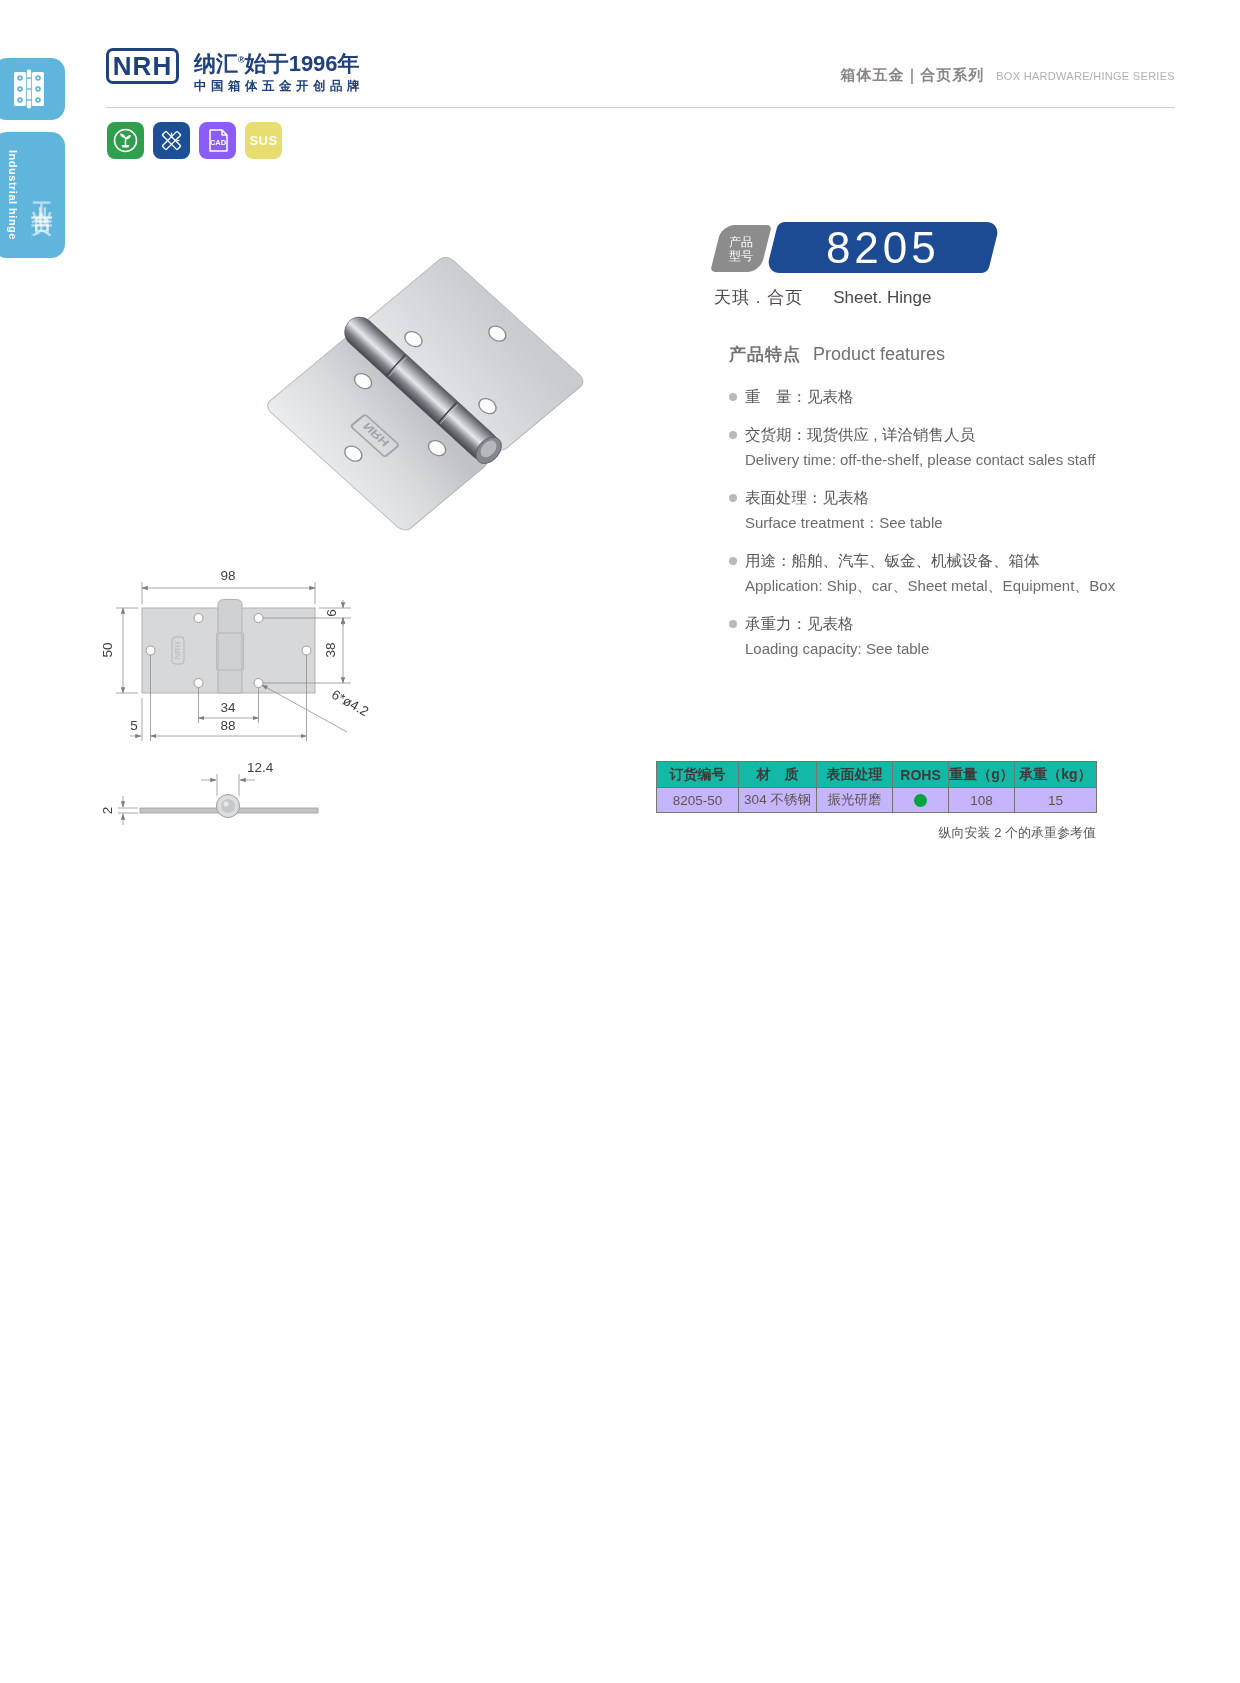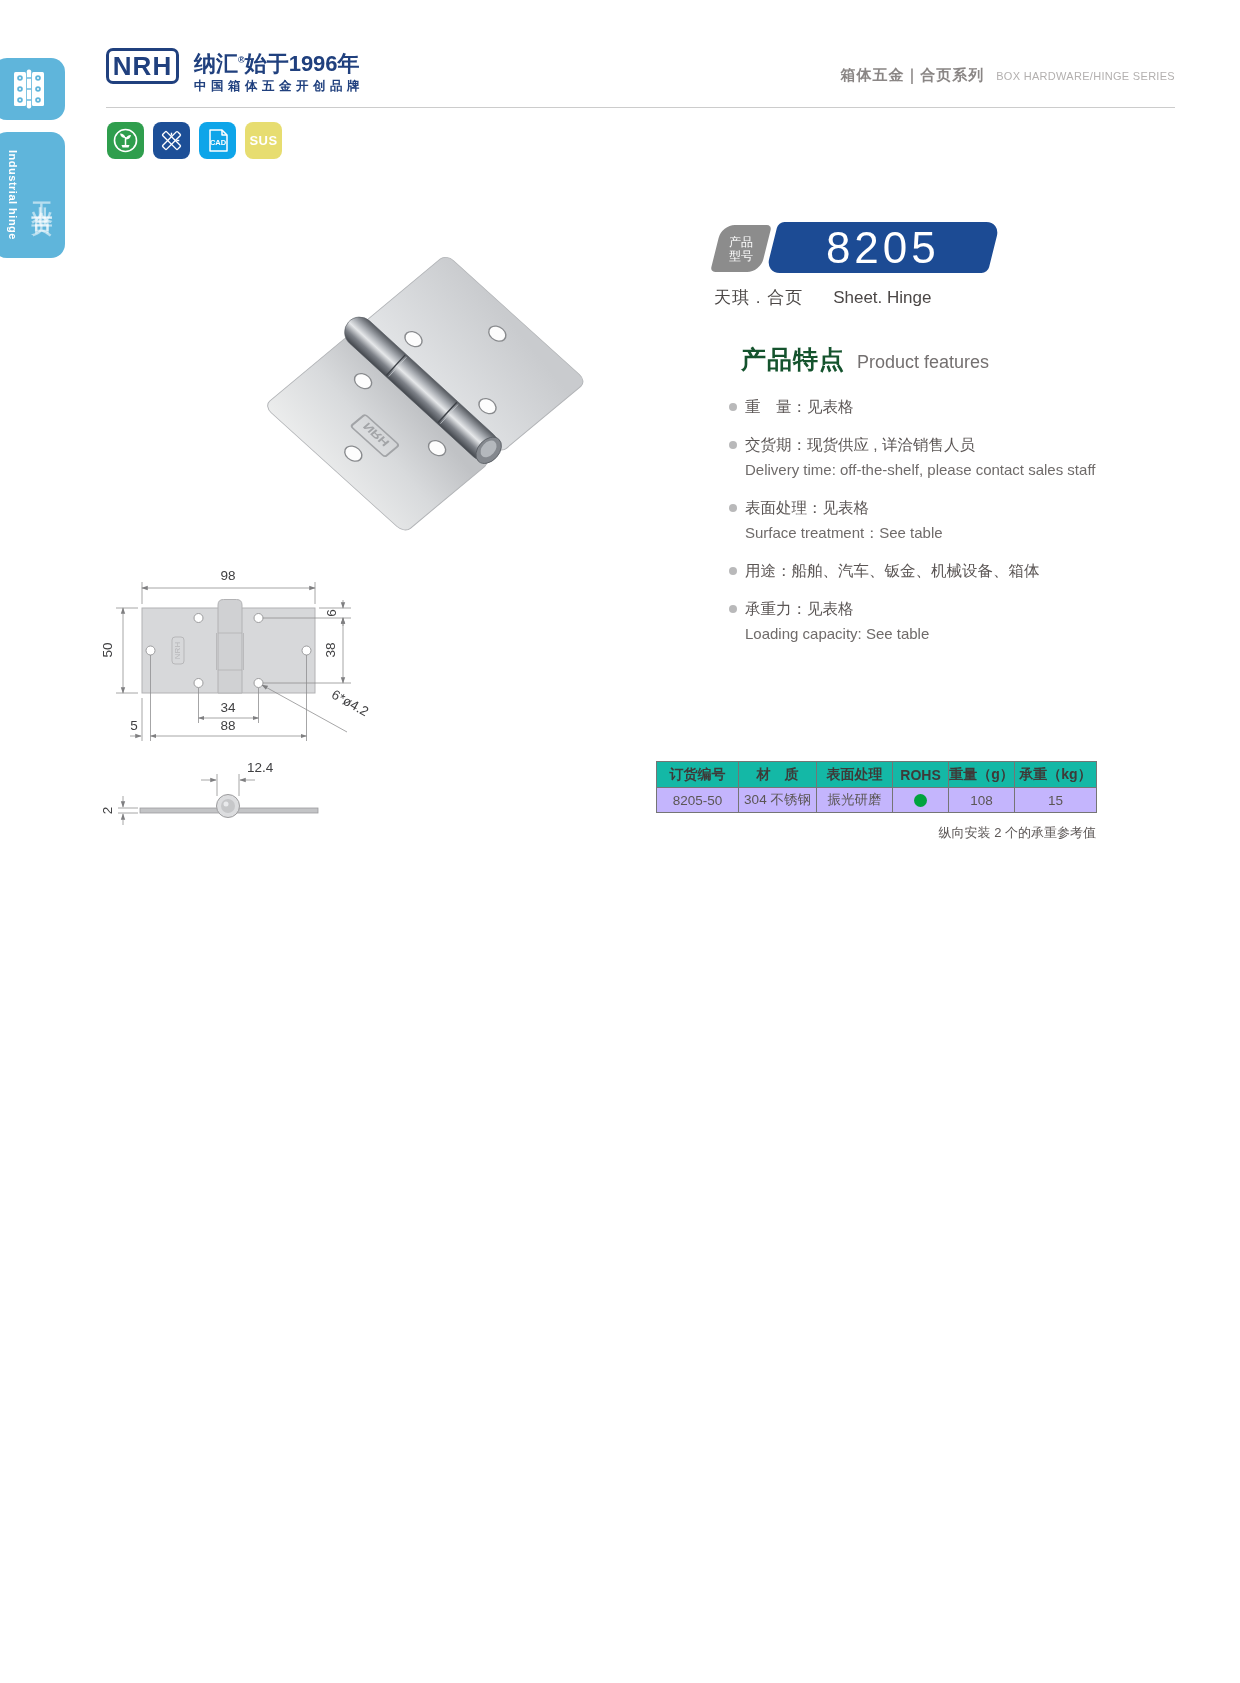--- a/index.html
+++ b/index.html
@@ -34,21 +34,21 @@
   .logo-line2{font-size:12.5px;font-weight:bold;letter-spacing:4.5px;margin-top:2px;}
   .header-right{position:absolute;top:66px;right:65px;display:flex;align-items:baseline;gap:12px;}
   .header-right .cn{font-size:15px;color:#8a8685;letter-spacing:1px;font-weight:bold;}
   .header-right .en{font-size:11px;color:#b3b0af;letter-spacing:0.3px;}
   .header-divider{position:absolute;left:106px;top:107px;width:1069px;height:1px;background:#cccccc;}
   
   .badges{position:absolute;left:107px;top:122px;display:flex;gap:9px;}
   .badge{width:37px;height:37px;border-radius:8px;display:flex;align-items:center;justify-content:center;}
   .badge--eco{background:#2f9e4d;}
   .badge--tools{background:#1d4f97;}
-  .badge--cad{background:#0ea5e9;}
+  .badge--cad{background:#8b5cf6;}
   .badge--sus{background:#e7dd70;}
   .badge-sus-text{color:#ffffff;font-weight:bold;font-size:13px;letter-spacing:0.5px;}
   
   .model-tag{
     position:absolute;left:716px;top:225px;width:50px;height:47px;background:#8c8c8c;
     transform:skewX(-14deg);border-radius:13px 5px 13px 5px;
     display:flex;align-items:center;justify-content:center;
   }
   .model-tag-text{transform:skewX(14deg);color:#ffffff;font-size:12px;line-height:14px;text-align:center;}
   .model-banner{
@@ -56,21 +56,21 @@
     transform:skewX(-14deg);border-radius:6px 14px 6px 14px;
     display:flex;align-items:center;justify-content:center;
   }
   .model-number{transform:skewX(14deg);color:#ffffff;font-size:44px;letter-spacing:4px;font-weight:normal;}
   .product-name{position:absolute;left:714px;top:286px;display:flex;align-items:baseline;gap:30px;}
   .product-name .cn{font-size:17px;color:#4b4746;letter-spacing:1px;}
   .product-name .en{font-size:17px;color:#4b4746;}
   
   .features{position:absolute;left:729px;top:343px;width:420px;}
   .features-title{display:flex;align-items:baseline;gap:12px;}
-  .features-title .cn{font-size:25px;font-weight:bold;color:#14532d;letter-spacing:1px;margin-left:12px;}
+  .features-title .cn{font-size:17px;font-weight:bold;color:#737373;letter-spacing:1px;}
   .features-title .en{font-size:18px;color:#747070;}
   .feature-list{margin-top:18px;}
   .feature-item{margin-bottom:13px;}
   .feature-cn{font-size:15.5px;color:#5b5655;line-height:25px;display:flex;align-items:center;}
   .bullet{width:8px;height:8px;border-radius:50%;background:#b9b9ba;margin-right:8px;flex:0 0 auto;}
   .feature-en{font-size:15px;color:#6f6b6a;line-height:25px;padding-left:16px;}
   
   .spec{position:absolute;left:656px;top:761px;width:440px;}
   table.spec-table{border-collapse:collapse;width:440px;table-layout:fixed;}
   .spec-table th{
@@ -257,20 +257,21 @@
             <span class="bullet"></span>
             <span>表面处理：见表格</span>
           </div>
         <div class="feature-en">Surface treatment：See table</div>
       </div>
       <div class="feature-item">
         <div class="feature-cn">
             <span class="bullet"></span>
             <span>用途：船舶、汽车、钣金、机械设备、箱体</span>
           </div>
+        <div class="feature-en">Application: Ship、car、Sheet metal、Equipment、Box</div>
       </div>
       <div class="feature-item">
         <div class="feature-cn">
             <span class="bullet"></span>
             <span>承重力：见表格</span>
           </div>
         <div class="feature-en">Loading capacity: See table</div>
       </div>
     </div>
   </div>

